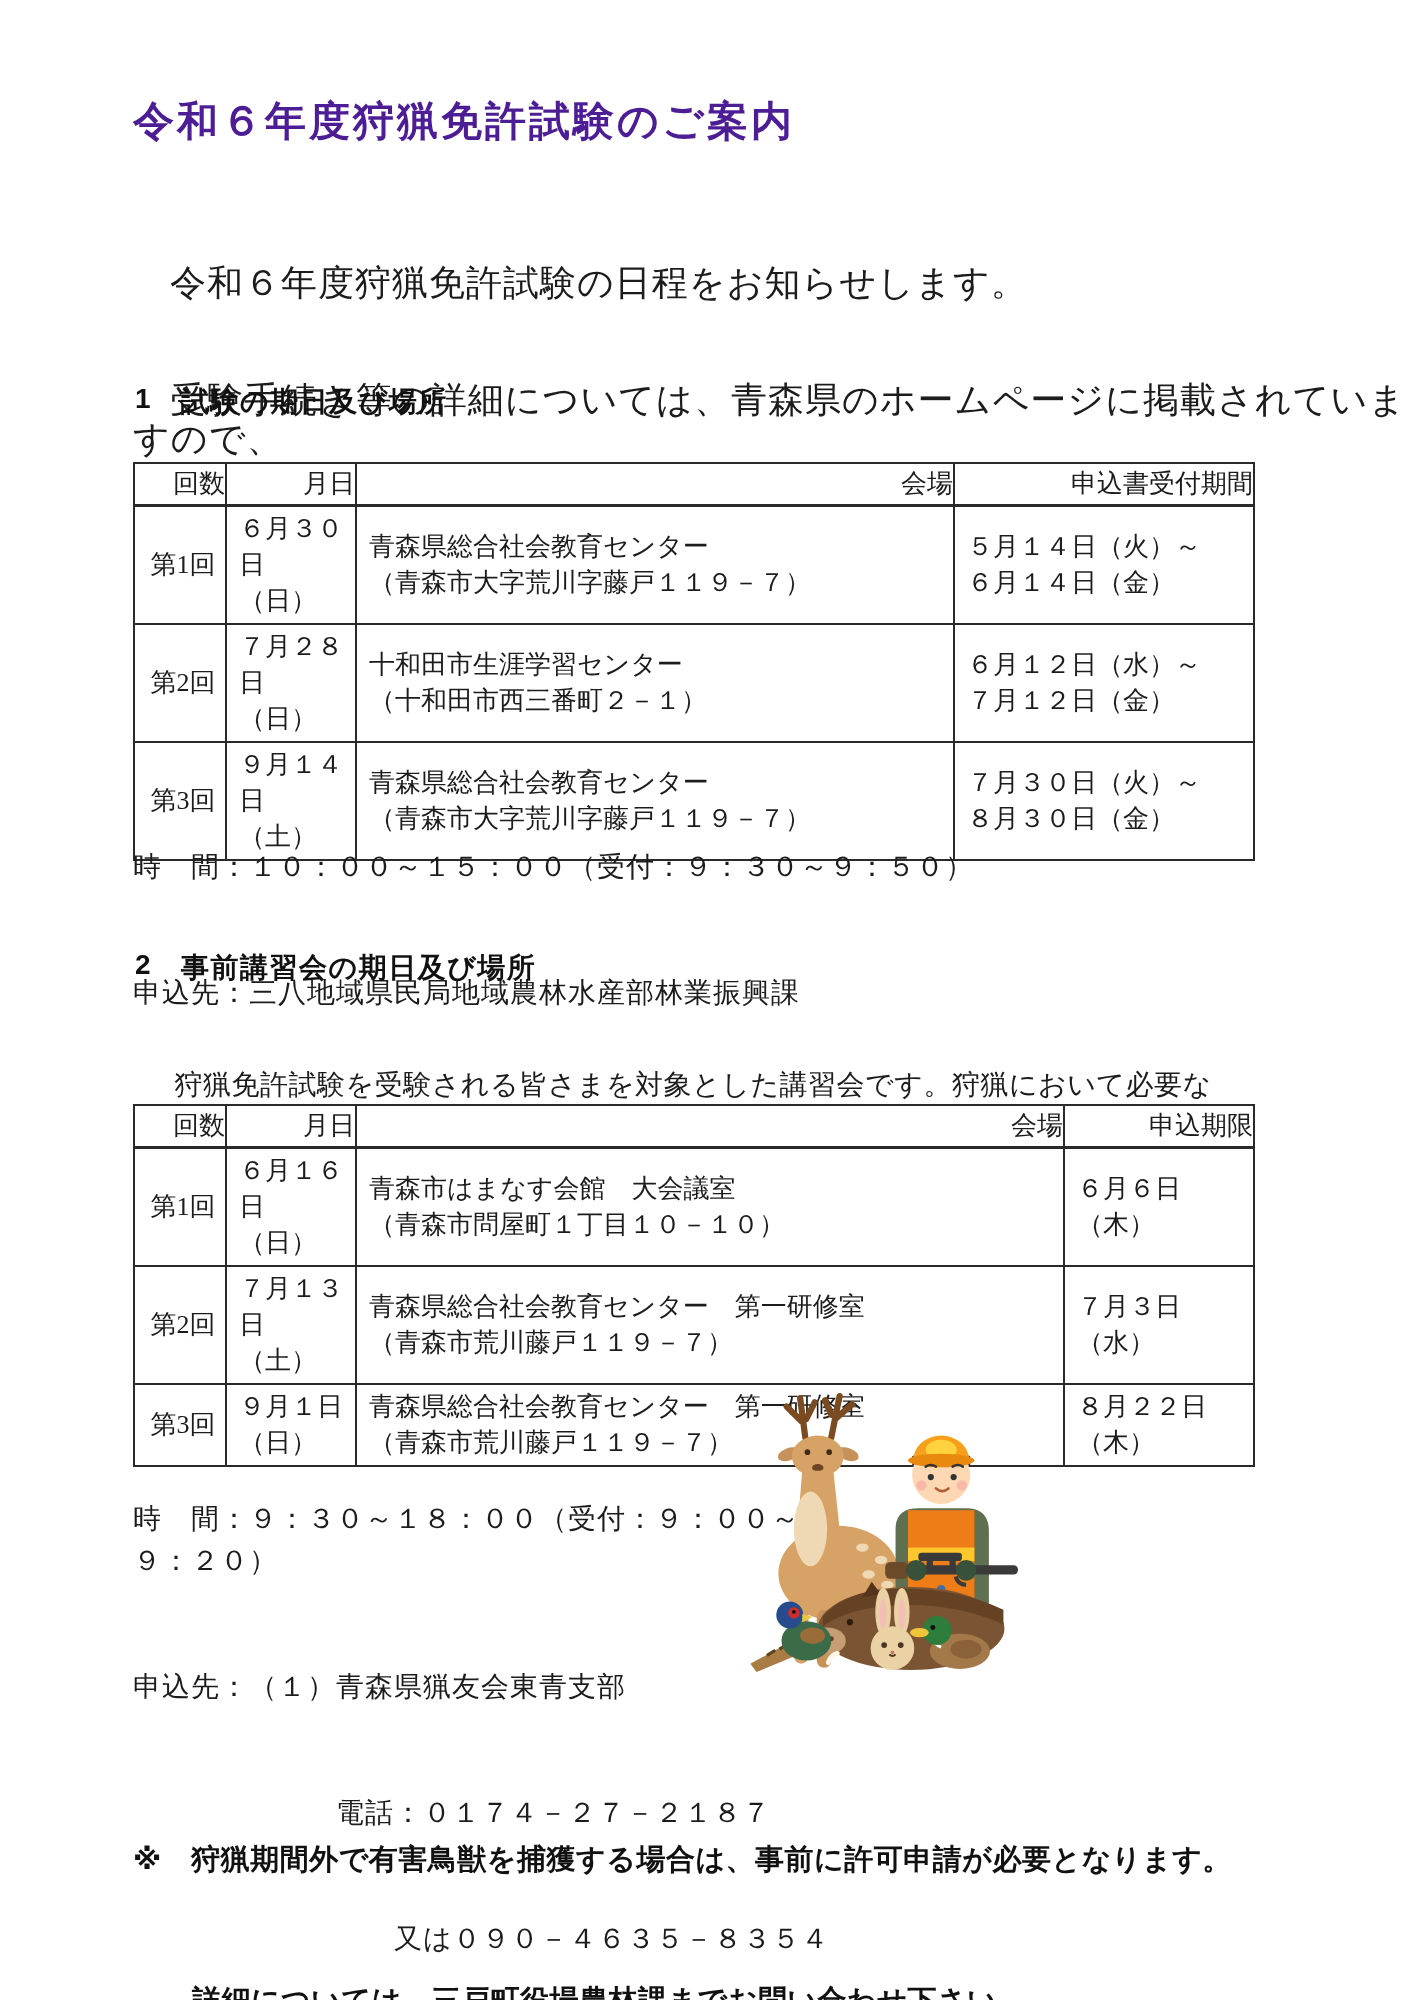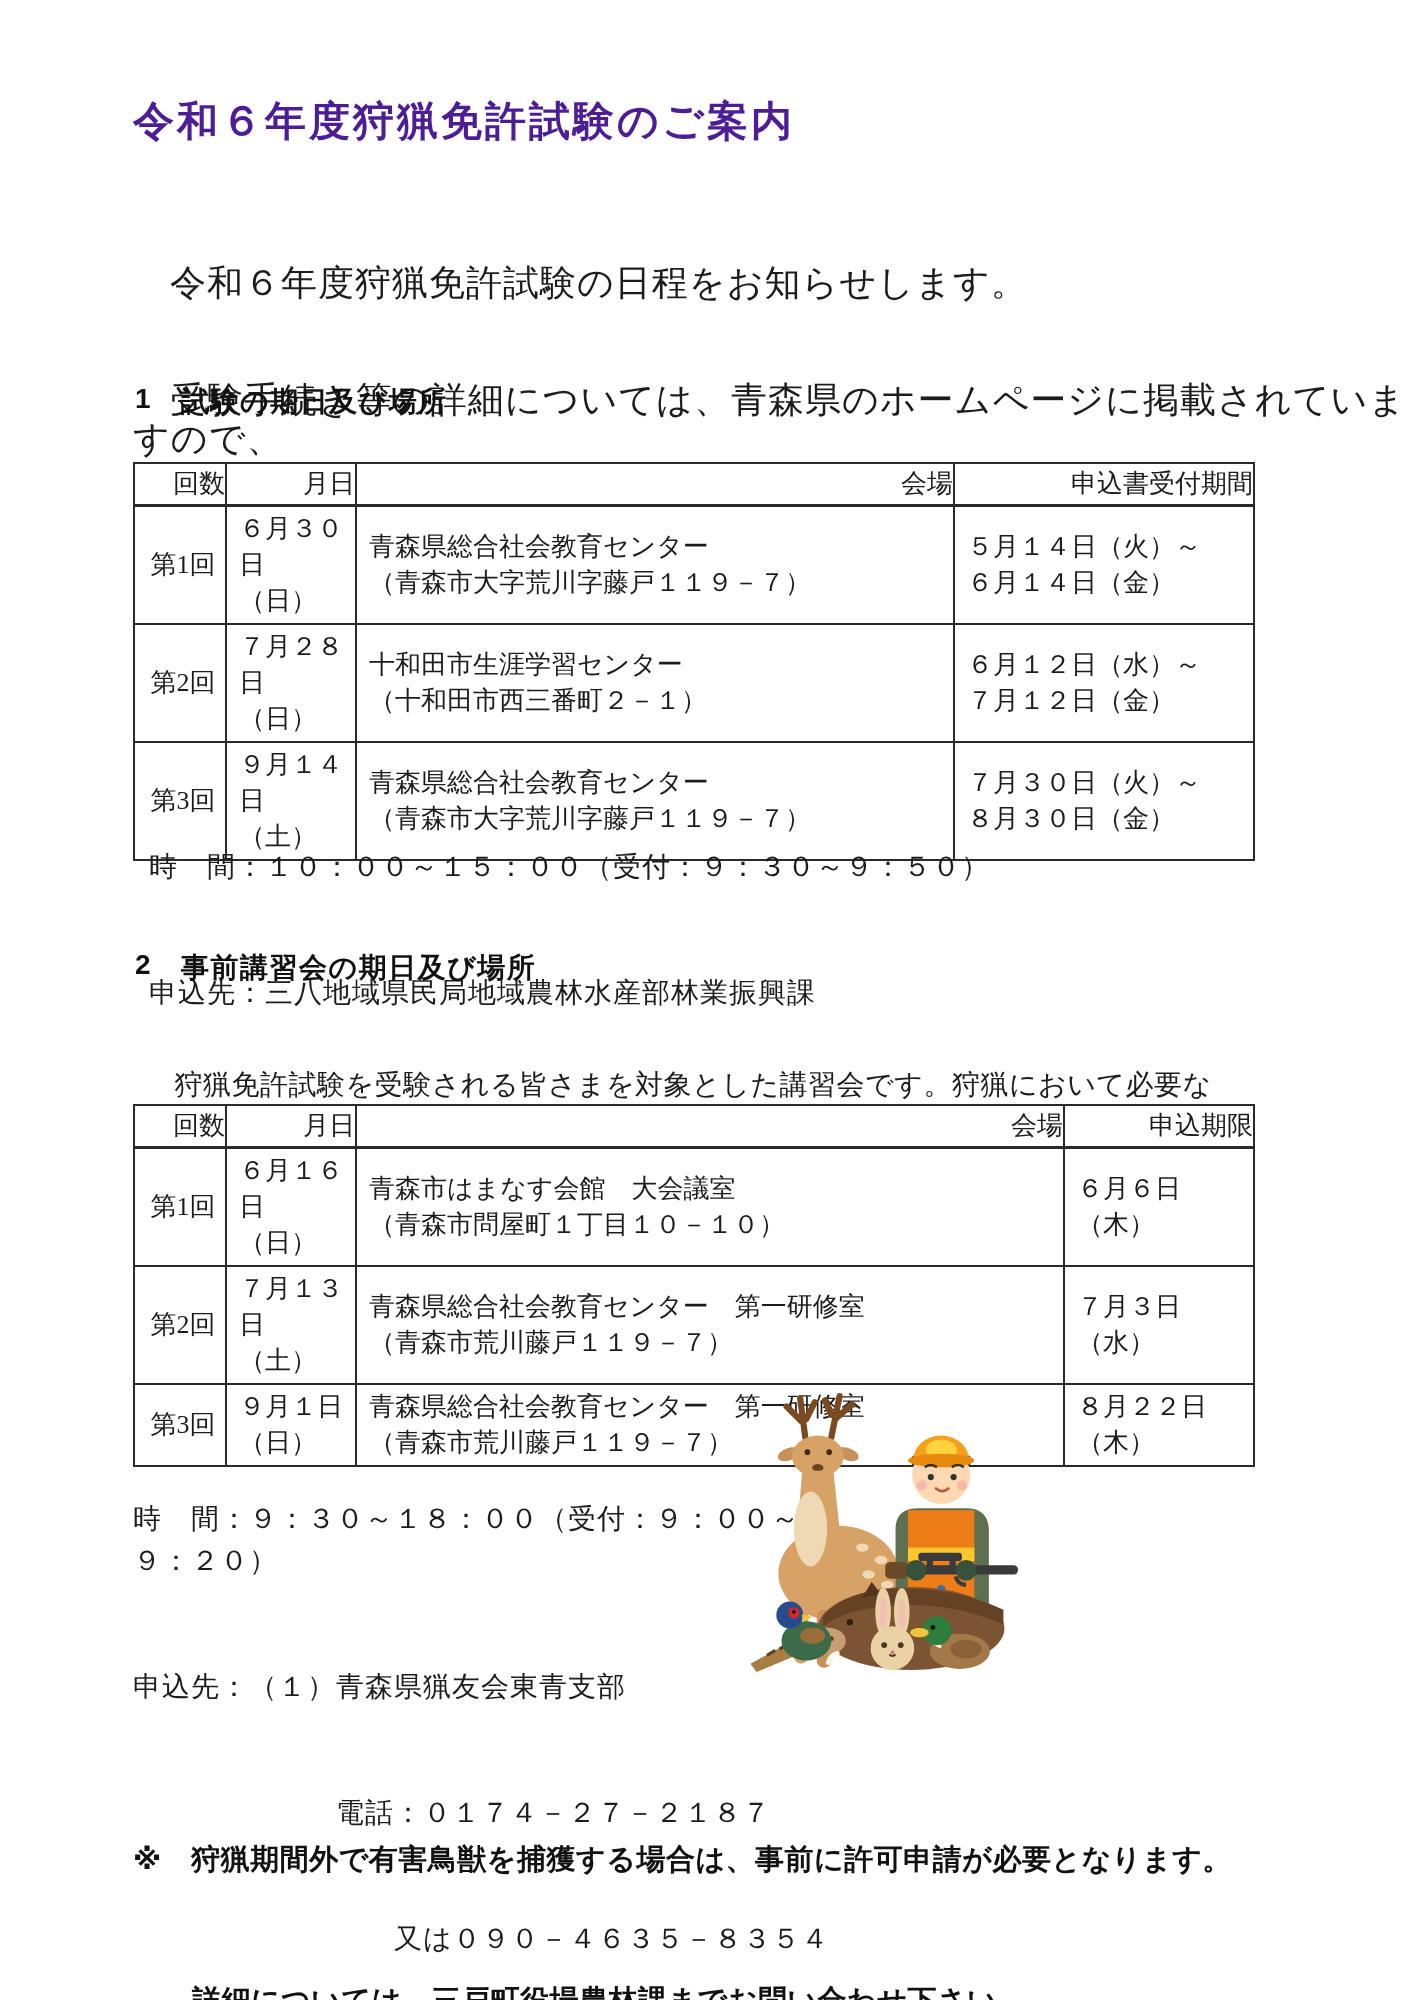--- a/index.html
+++ b/index.html
@@ -40,21 +40,21 @@
   .sched thead th { height:42px; text-align:right; font-size:26px; border-bottom:3px solid #2a2a2a; }
   .sched td {
     height:78px; font-size:26px; line-height:36px;
     vertical-align:middle; padding:4px 2px 4px 12px;
   }
   .sched td.c-round { text-align:center; padding-left:8px; }
 
   .contact {
     font-size:28px; line-height:42px; letter-spacing:1px; white-space:pre-wrap;
   }
-  .contact1 { left:149px; top:762px; }
+  .contact1 { left:133px; top:762px; }
   .contact2 { left:133px; top:1414px; width:700px; }
 
   .notes {
     left:133px; top:1742px;
     font-size:29px; line-height:47px; font-weight:bold; letter-spacing:0.5px;
     white-space:pre-wrap; color:#111;
   }
   .illustration { left:740px; top:1392px; width:280px; height:280px; }
 </style>
 </head>

